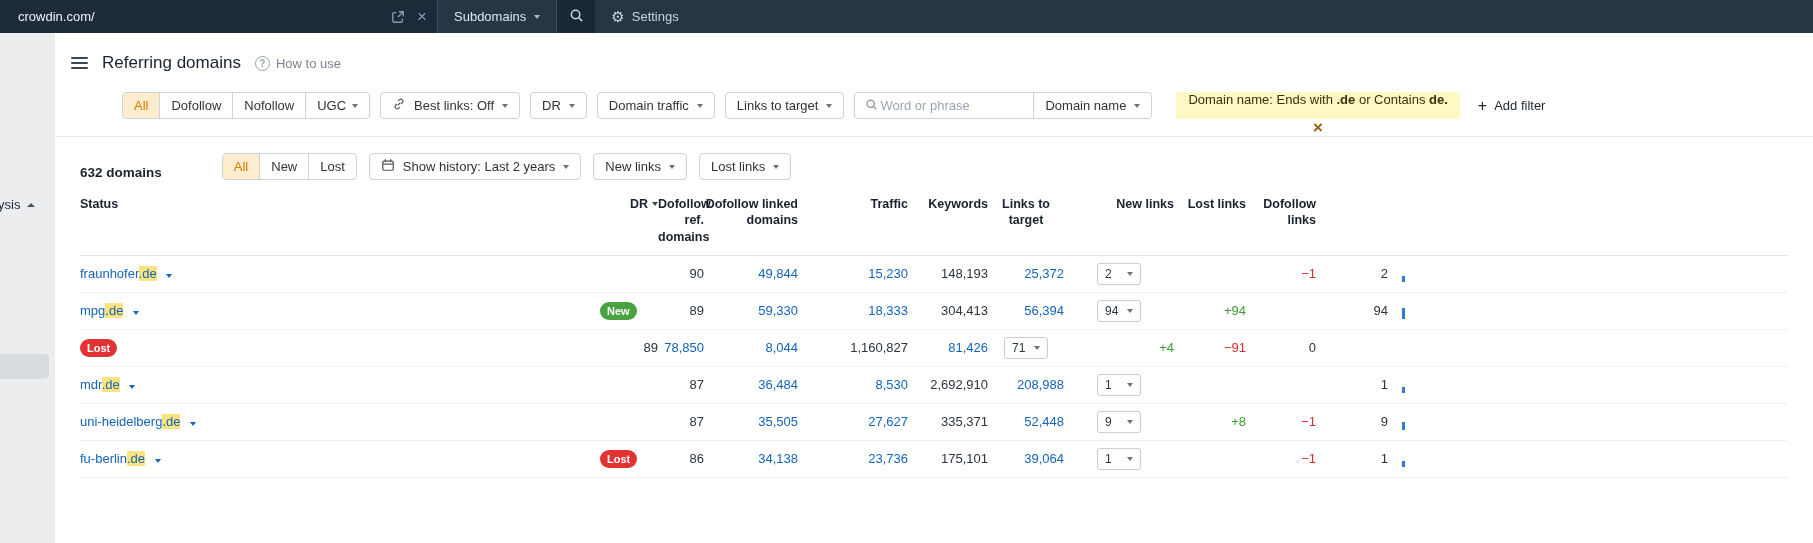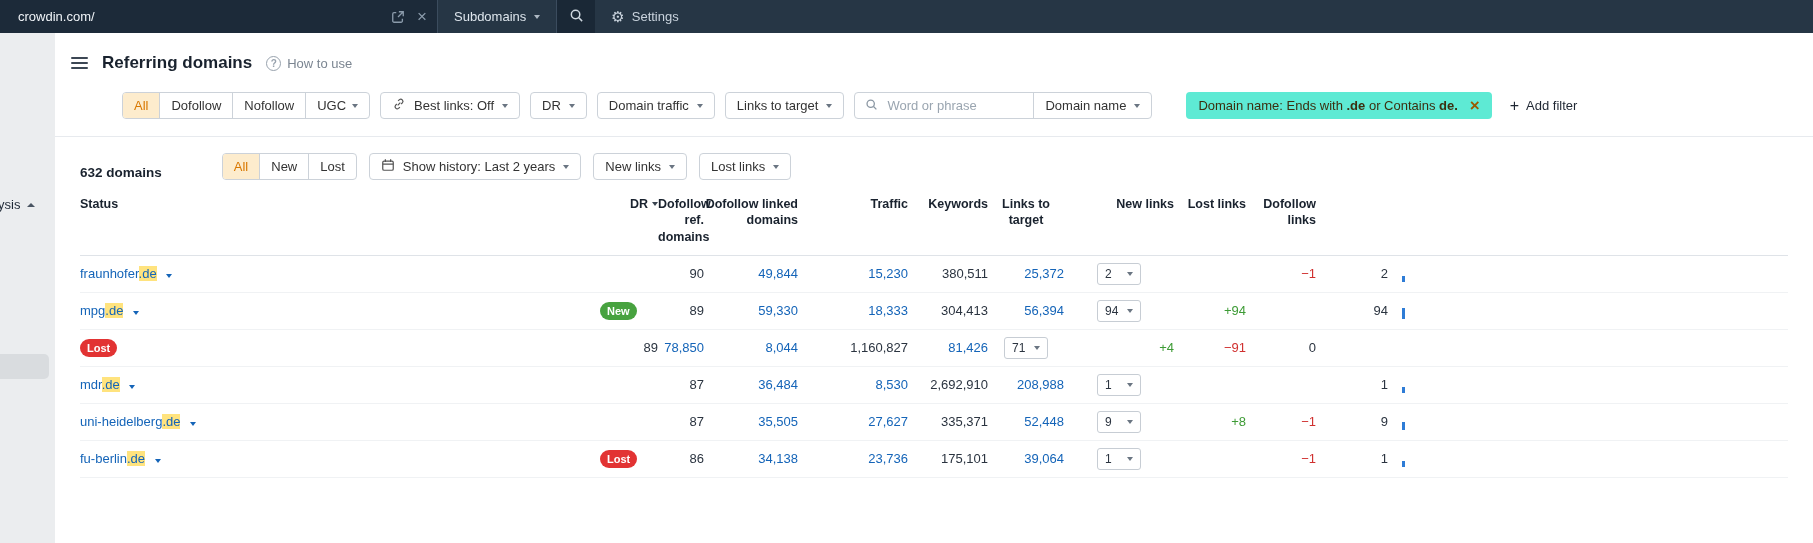--- a/index.html
+++ b/index.html
@@ -22,38 +22,38 @@
   
   .left-strip { position: absolute; top: 33px; left: 0; width: 55px; bottom: 0; background: #ebedef; overflow: hidden; }
   .strip-text { position: absolute; top: 164px; left: -2px; white-space: nowrap; color: #1f2937; display: flex; align-items: center; gap: 7px; }
   .chev-up { width: 0; height: 0; border-left: 4px solid transparent; border-right: 4px solid transparent; border-bottom: 4.5px solid #4a5563; }
   .strip-box { position: absolute; top: 321px; left: 0; width: 49px; height: 25px; background: #d9dcdf; border-radius: 0 5px 5px 0; }
   
   .main { margin-left: 55px; background: #fff; height: 510px; }
   .page-header { display: flex; align-items: center; padding: 20px 16px 15px; gap: 14px; }
   .burger { width: 17px; display: flex; flex-direction: column; gap: 3px; cursor: pointer; }
   .burger i { height: 2px; background: #3c4754; border-radius: 1px; }
-  .page-title { font-size: 17px; font-weight: bold; color: #19222e; }
+  .page-title { font-size: 17px; font-weight: normal; color: #19222e; }
   .help { display: flex; align-items: center; gap: 6px; color: #7b8591; }
   .q-icon { width: 15px; height: 15px; border: 1.4px solid #98a2ad; border-radius: 50%; display: flex; align-items: center; justify-content: center; font-size: 10px; color: #98a2ad; font-weight: bold; }
   
   .filters-row { display: flex; align-items: center; gap: 10px; padding: 0 25px; margin-top: 4px; }
   .ctl { height: 27px; display: inline-flex; align-items: center; gap: 8px; padding: 0 11px; border: 1px solid #ccd2d9; border-radius: 4px; background: #fff; color: #333; cursor: pointer; white-space: nowrap; }
   .caret { width: 0; height: 0; border-left: 3.5px solid transparent; border-right: 3.5px solid transparent; border-top: 4.5px solid #6a7582; display: inline-block; }
   .segmented { display: inline-flex; border: 1px solid #ccd2d9; border-radius: 4px; overflow: hidden; height: 27px; background: #fff; margin-left: 42px; }
   .seg { display: flex; align-items: center; gap: 6px; padding: 0 11px; border-left: 1px solid #ccd2d9; color: #333; cursor: pointer; }
   .seg:first-child { border-left: none; }
   .seg.active { background: #fdeccd; color: #d97800; }
   .input-group { display: flex; height: 27px; border: 1px solid #ccd2d9; border-radius: 4px; overflow: hidden; background: #fff; }
-  .search-box { display: flex; align-items: center; gap: 7px; padding: 0 10px; width: 178px; }
+  .search-box { display: flex; align-items: center; gap: 0; padding: 0 10px; width: 178px; }
   .search-box input { border: none; outline: none; width: 100%; font-size: 13px; color: #333; font-family: inherit; background: transparent; }
   .search-box input::placeholder { color: #9aa5b0; }
   .group-divider { width: 1px; background: #ccd2d9; }
   .dn-btn { display: flex; align-items: center; gap: 8px; padding: 0 11px; cursor: pointer; color: #333; }
-  .chip { height: 27px; display: inline-flex; align-items: center; gap: 12px; padding: 0 12px; background: #5eead4; border-radius: 4px; color: #3c2f10; margin-left: 24px; }
+  .chip { height: 27px; display: inline-flex; align-items: center; gap: 12px; padding: 0 12px; background: #fef9c3; border-radius: 4px; color: #3c2f10; margin-left: 14px; flex-direction: column; }
   .chip b { font-weight: bold; }
   .chip-x { font-size: 17px; font-weight: bold; color: #9a5b00; cursor: pointer; line-height: 1; }
   .add-filter { display: flex; align-items: center; gap: 7px; color: #1f2733; cursor: pointer; margin-left: 8px; }
   .plus { font-size: 16px; line-height: 1; }
   .section-divider { border-top: 1px solid #e7eaee; margin-top: 17px; }
   .toolbar-row { display: flex; align-items: flex-end; gap: 12px; padding: 16px 25px 0; }
   .count { font-weight: bold; font-size: 13.5px; color: #19222e; margin-right: 6px; }
   
   .table-wrap { padding: 0 25px; margin-top: 12px; }
   .thead, .tr { display: grid; grid-template-columns: 520px 58px 46px 94px 110px 80px 76px 110px 72px 70px 72px 40px; }
@@ -244,21 +244,21 @@
     <div id="table-body">
   <div class="tr">
     <div>
       <a class="domain-link"><span>fraunhofer</span><span class="hl">.de</span></a>
       <span class="caret dom-caret"></span>
     </div>
     <div></div>
     <div class="c-num c-dark">90</div>
     <div class="c-num"><a class="num-link">49,844</a></div>
     <div class="c-num"><a class="num-link">15,230</a></div>
-    <div class="c-num c-dark">380,511</div>
+    <div class="c-num c-dark">148,193</div>
     <div class="c-num"><a class="num-link">25,372</a></div>
     <div class="c-ltt">
       <span class="mini-select">
         <span>2</span>
         <span class="caret"></span>
       </span>
     </div>
     <div class="c-num c-green"></div>
     <div class="c-num c-red">−1</div>
     <div class="c-num c-dark">2</div>

